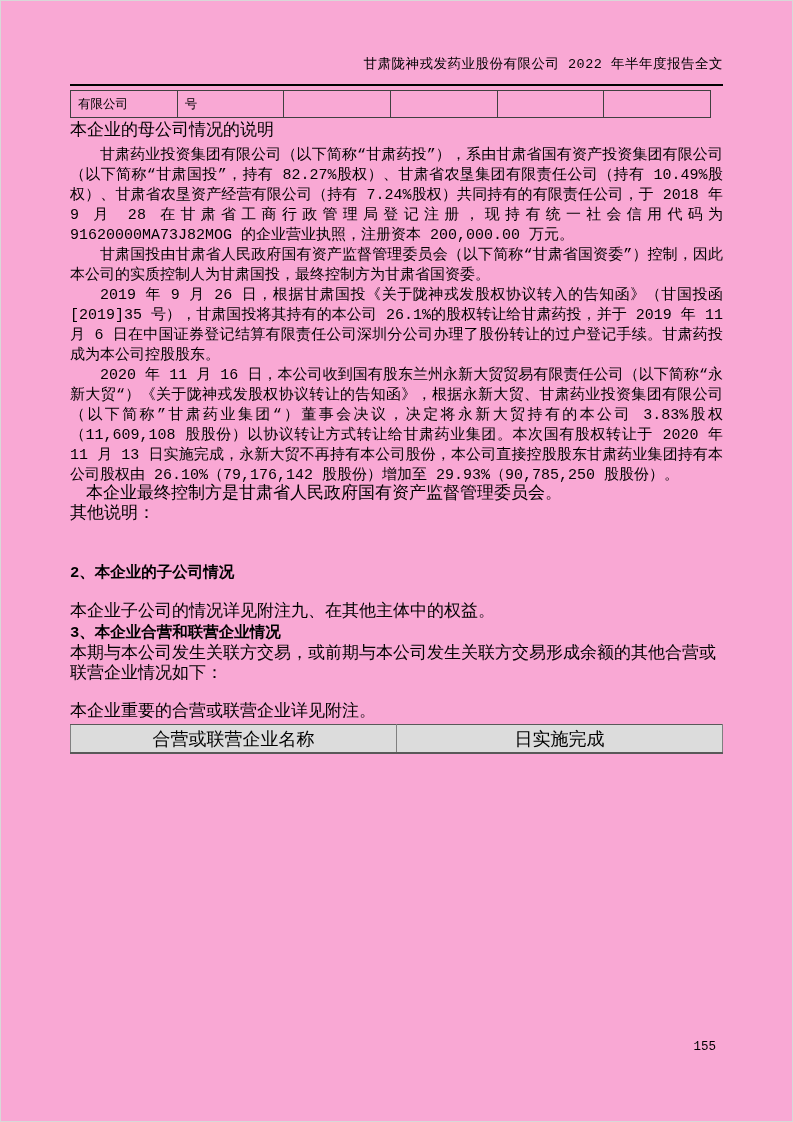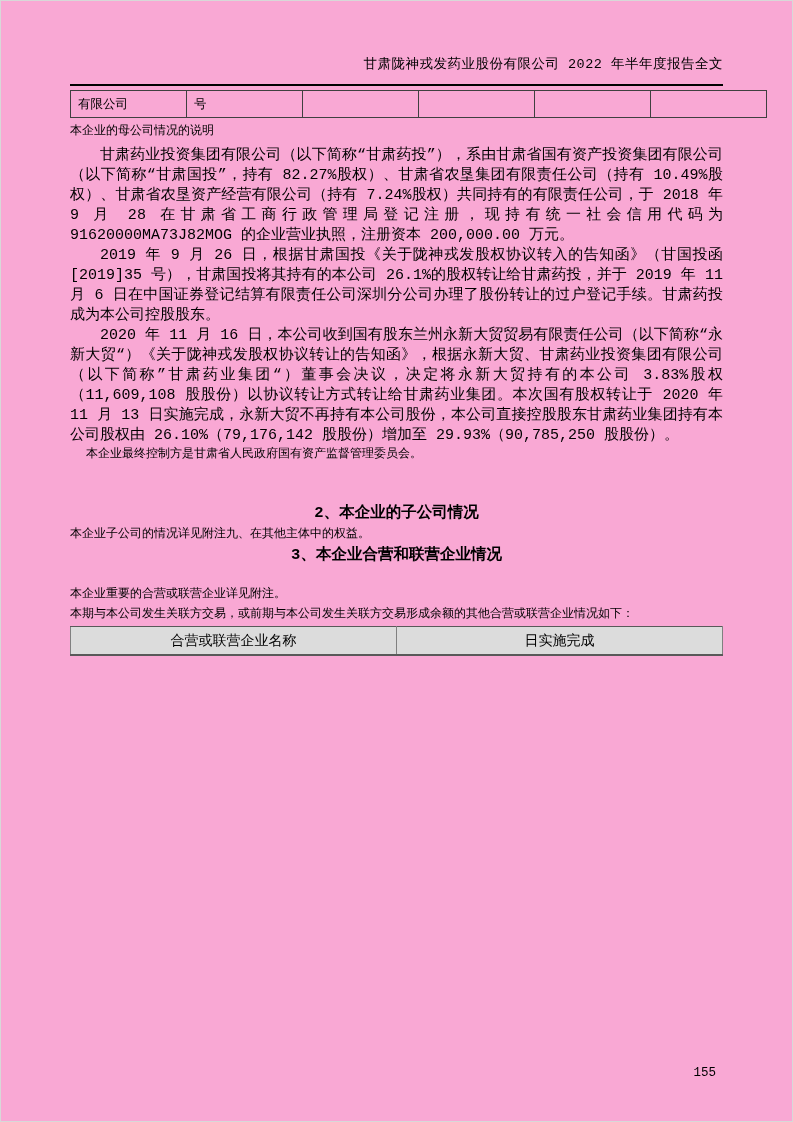--- a/index.html
+++ b/index.html
@@ -27,83 +27,82 @@
     position: absolute;
     top: 84px;
     left: 70px;
     width: 653px;
     border-top: 2px solid #000000;
   }
   table.cont-table {
     position: absolute;
     top: 90px;
     left: 70px;
-    width: 697px;
+    width: 641px;
     border-collapse: collapse;
     table-layout: fixed;
   }
   table.cont-table td {
     border: 1px solid #404040;
     height: 24px;
     font-size: 12.5px;
     padding: 1px 7px;
     vertical-align: middle;
   }
   .content {
     position: absolute;
     top: 121px;
     left: 70px;
     width: 653px;
   }
   .note {
-    font-size: 12px;
+    font-size: 17px;
     line-height: 20px;
     margin: 0;
   }
   .body-para {
     font-size: 15px;
     line-height: 20px;
     text-align: justify;
     text-indent: 2em;
     margin: 0;
   }
   .body-para.first { margin-top: 5px; }
   .fnote1 { margin-top: -2px; margin-left: 16px; }
   .sec-heading {
     font-size: 15.5px;
     font-weight: bold;
     line-height: 22px;
     margin: 0;
-    text-align: center;
   }
   .sec2-heading { margin-top: 38px; }
-  .sec2-body { }
+  .sec2-body { margin-top: 18px; }
   .sec3-heading { }
   .sec3-line1 { margin-top: 18px; }
   .sec3-line2 { margin-top: 0; }
   table.jv-table {
     width: 100%;
     border-collapse: collapse;
     table-layout: fixed;
     margin-top: 2px;
   }
   table.jv-table th {
     background: #dcdcdc;
     border: 1px solid #808080;
     border-bottom: 2px solid #595959;
     border-top: 1px solid #595959;
     height: 25px;
-    font-size: 14px;
+    font-size: 18px;
     font-weight: normal;
     text-align: center;
     vertical-align: middle;
   }
   .page-number {
     position: absolute;
-    top: 1066px;
+    top: 1040px;
     right: 77px;
     font-size: 12.5px;
   }
 </style>
 </head>
 <body>
 
 <div class="page">
 
   <div class="header">
@@ -121,31 +120,33 @@
         <td></td>
         <td></td>
       </tr>
     </tbody>
   </table>
 
   <div class="content">
     <div class="note">本企业的母公司情况的说明</div>
 
     <p class="body-para first">甘肃药业投资集团有限公司（以下简称“甘肃药投”），系由甘肃省国有资产投资集团有限公司（以下简称“甘肃国投”，持有 82.27%股权）、甘肃省农垦集团有限责任公司（持有 10.49%股权）、甘肃省农垦资产经营有限公司（持有 7.24%股权）共同持有的有限责任公司，于 2018 年 9 月 28 在甘肃省工商行政管理局登记注册，现持有统一社会信用代码为 91620000MA73J82MOG 的企业营业执照，注册资本 200,000.00 万元。</p>
+    <p class="body-para">甘肃国投由甘肃省人民政府国有资产监督管理委员会（以下简称“甘肃省国资委”）控制，因此本公司的实质控制人为甘肃国投，最终控制方为甘肃省国资委。</p>
     <p class="body-para">2019 年 9 月 26 日，根据甘肃国投《关于陇神戎发股权协议转入的告知函》（甘国投函[2019]35 号），甘肃国投将其持有的本公司 26.1%的股权转让给甘肃药投，并于 2019 年 11 月 6 日在中国证券登记结算有限责任公司深圳分公司办理了股份转让的过户登记手续。甘肃药投成为本公司控股股东。</p>
     <p class="body-para">2020 年 11 月 16 日，本公司收到国有股东兰州永新大贸贸易有限责任公司（以下简称“永新大贸“）《关于陇神戎发股权协议转让的告知函》，根据永新大贸、甘肃药业投资集团有限公司（以下简称”甘肃药业集团“）董事会决议，决定将永新大贸持有的本公司 3.83%股权（11,609,108 股股份）以协议转让方式转让给甘肃药业集团。本次国有股权转让于 2020 年 11 月 13 日实施完成，永新大贸不再持有本公司股份，本公司直接控股股东甘肃药业集团持有本公司股权由 26.10%（79,176,142 股股份）增加至 29.93%（90,785,250 股股份）。</p>
 
     <div class="note fnote1">本企业最终控制方是甘肃省人民政府国有资产监督管理委员会。</div>
+    <div class="note">其他说明：</div>
 
     <h3 class="sec-heading sec2-heading">2、本企业的子公司情况</h3>
     <div class="note sec2-body">本企业子公司的情况详见附注九、在其他主体中的权益。</div>
 
     <h3 class="sec-heading sec3-heading">3、本企业合营和联营企业情况</h3>
+    <div class="note sec3-line2">本期与本公司发生关联方交易，或前期与本公司发生关联方交易形成余额的其他合营或联营企业情况如下：</div>
     <div class="note sec3-line1">本企业重要的合营或联营企业详见附注。</div>
-    <div class="note sec3-line2">本期与本公司发生关联方交易，或前期与本公司发生关联方交易形成余额的其他合营或联营企业情况如下：</div>
 
     <table class="jv-table">
       <thead>
         <tr>
           <th>合营或联营企业名称</th>
           <th>日实施完成</th>
         </tr>
       </thead>
     </table>
   </div>

